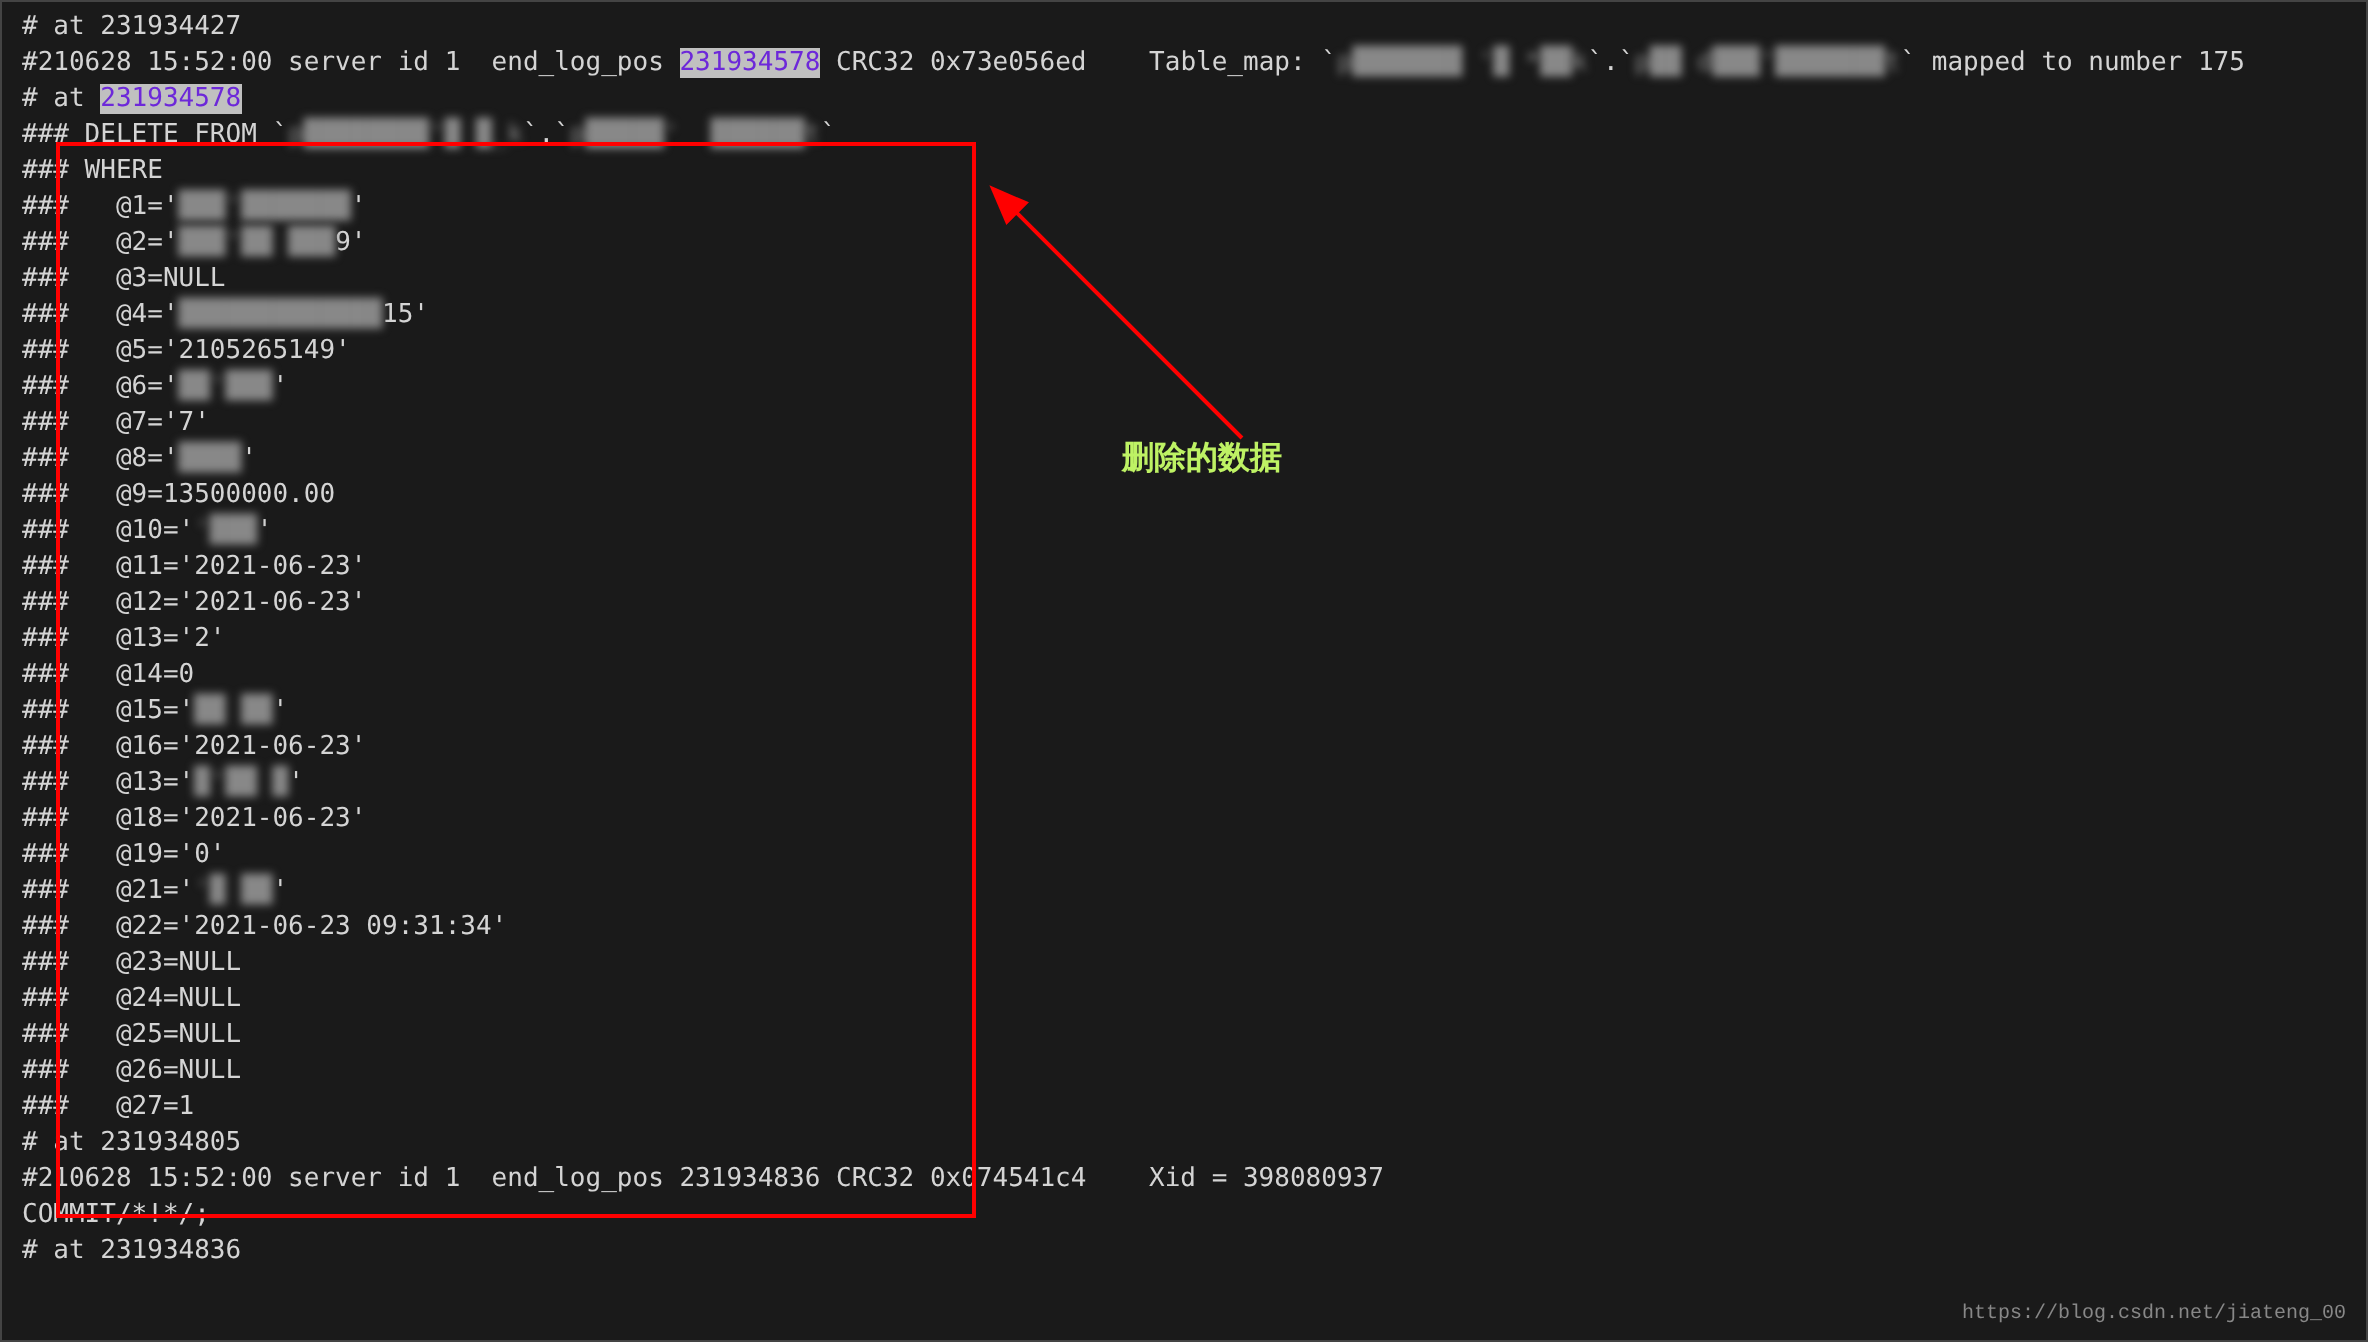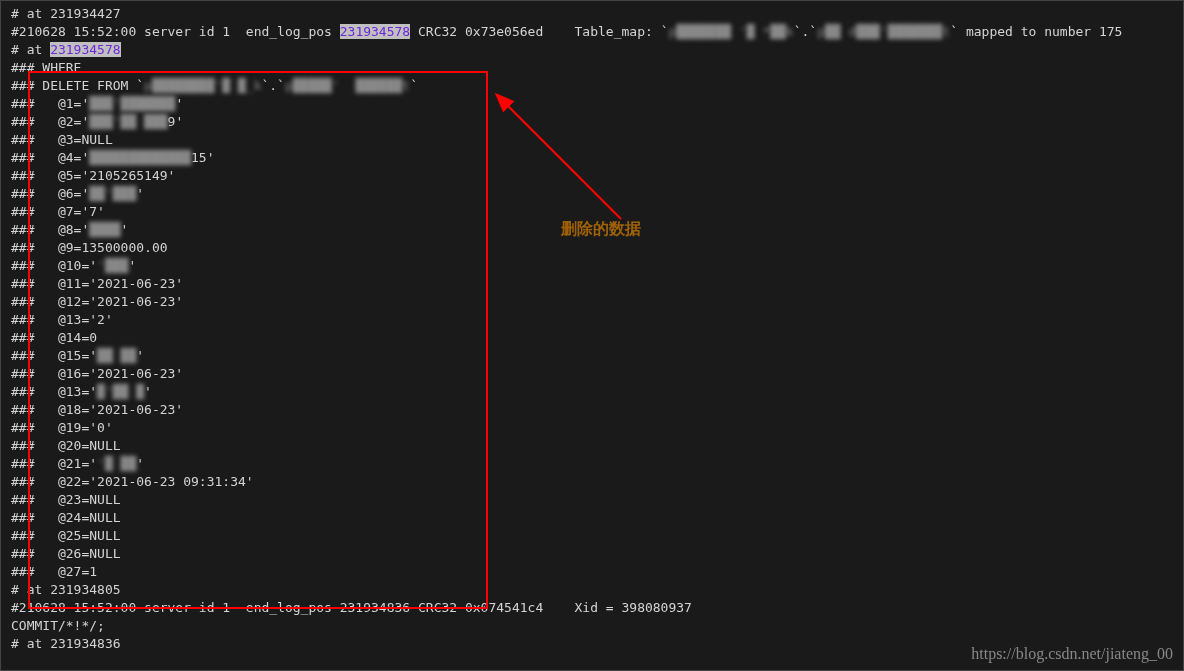--- a/index.html
+++ b/index.html
@@ -40,67 +40,66 @@
     .arrow-container {
       position: absolute;
       left: 490px;
       top: 88px;
       pointer-events: none;
     }
     .annotation-text {
       position: absolute;
       left: 560px;
       top: 218px;
-      color: #a16207;
+      color: #bef264;
       font-weight: bold;
       font-size: 16px;
-      font-family: Liberation Mono, monospace;
+      font-family: Liberation Sans, sans-serif;
     }
     .watermark {
       position: absolute;
       right: 10px;
       bottom: 5px;
       color: #888;
-      font-size: 16px;
-      font-family: Liberation Serif, serif;
+      font-size: 10px;
+      font-family: Liberation Mono, monospace;
     }
     .censored {
       color: #888;
       filter: blur(2px);
     }
   </style>
 </head>
 <body>
 
 <div class="terminal">
   <div class="line"># at 231934427</div>
   <div class="line"><span>#210628 15:52:00 server id 1  end_log_pos </span><span class="highlight">231934578</span><span> CRC32 0x73e056ed    Table_map: `</span><span class="censored">p███████ '█ *██k</span><span>`.`</span><span class="censored">p██ d███'███████t</span><span>` mapped to number 175</span></div>
   <div class="line"><span># at </span><span class="highlight">231934578</span></div>
+  <div class="line"><span>### DELETE FROM `</span><span class="censored">p████████'█ █_k</span><span>`.`</span><span class="censored">p█████'  ██████t</span><span>`</span></div>
   <div class="line">### WHERE</div>
-  <div class="line"><span>### DELETE FROM `</span><span class="censored">p████████'█ █_k</span><span>`.`</span><span class="censored">p█████'  ██████t</span><span>`</span></div>
   <div class="line"><span>###   @1='</span><span class="censored">███'███████</span><span>'</span></div>
   <div class="line"><span>###   @2='</span><span class="censored">███'██ ███</span><span>9'</span></div>
   <div class="line">###   @3=NULL</div>
   <div class="line"><span>###   @4='</span><span class="censored">█████████████</span><span>15'</span></div>
   <div class="line">###   @5='2105265149'</div>
   <div class="line"><span>###   @6='</span><span class="censored">██'███</span><span>'</span></div>
   <div class="line">###   @7='7'</div>
   <div class="line"><span>###   @8='</span><span class="censored">████</span><span>'</span></div>
   <div class="line">###   @9=13500000.00</div>
   <div class="line"><span>###   @10='</span><span class="censored">'███</span><span>'</span></div>
   <div class="line">###   @11='2021-06-23'</div>
   <div class="line">###   @12='2021-06-23'</div>
   <div class="line">###   @13='2'</div>
   <div class="line">###   @14=0</div>
   <div class="line"><span>###   @15='</span><span class="censored">██ ██</span><span>'</span></div>
   <div class="line">###   @16='2021-06-23'</div>
   <div class="line"><span>###   @13='</span><span class="censored">█'██ █</span><span>'</span></div>
   <div class="line">###   @18='2021-06-23'</div>
   <div class="line">###   @19='0'</div>
-  <div class="line">###   @20=NULL</div>
   <div class="line"><span>###   @21='</span><span class="censored">'█ ██</span><span>'</span></div>
   <div class="line">###   @22='2021-06-23 09:31:34'</div>
   <div class="line">###   @23=NULL</div>
   <div class="line">###   @24=NULL</div>
   <div class="line">###   @25=NULL</div>
   <div class="line">###   @26=NULL</div>
   <div class="line">###   @27=1</div>
   <div class="line"># at 231934805</div>
   <div class="line">#210628 15:52:00 server id 1  end_log_pos 231934836 CRC32 0x074541c4    Xid = 398080937</div>
   <div class="line">COMMIT/*!*/;</div>

